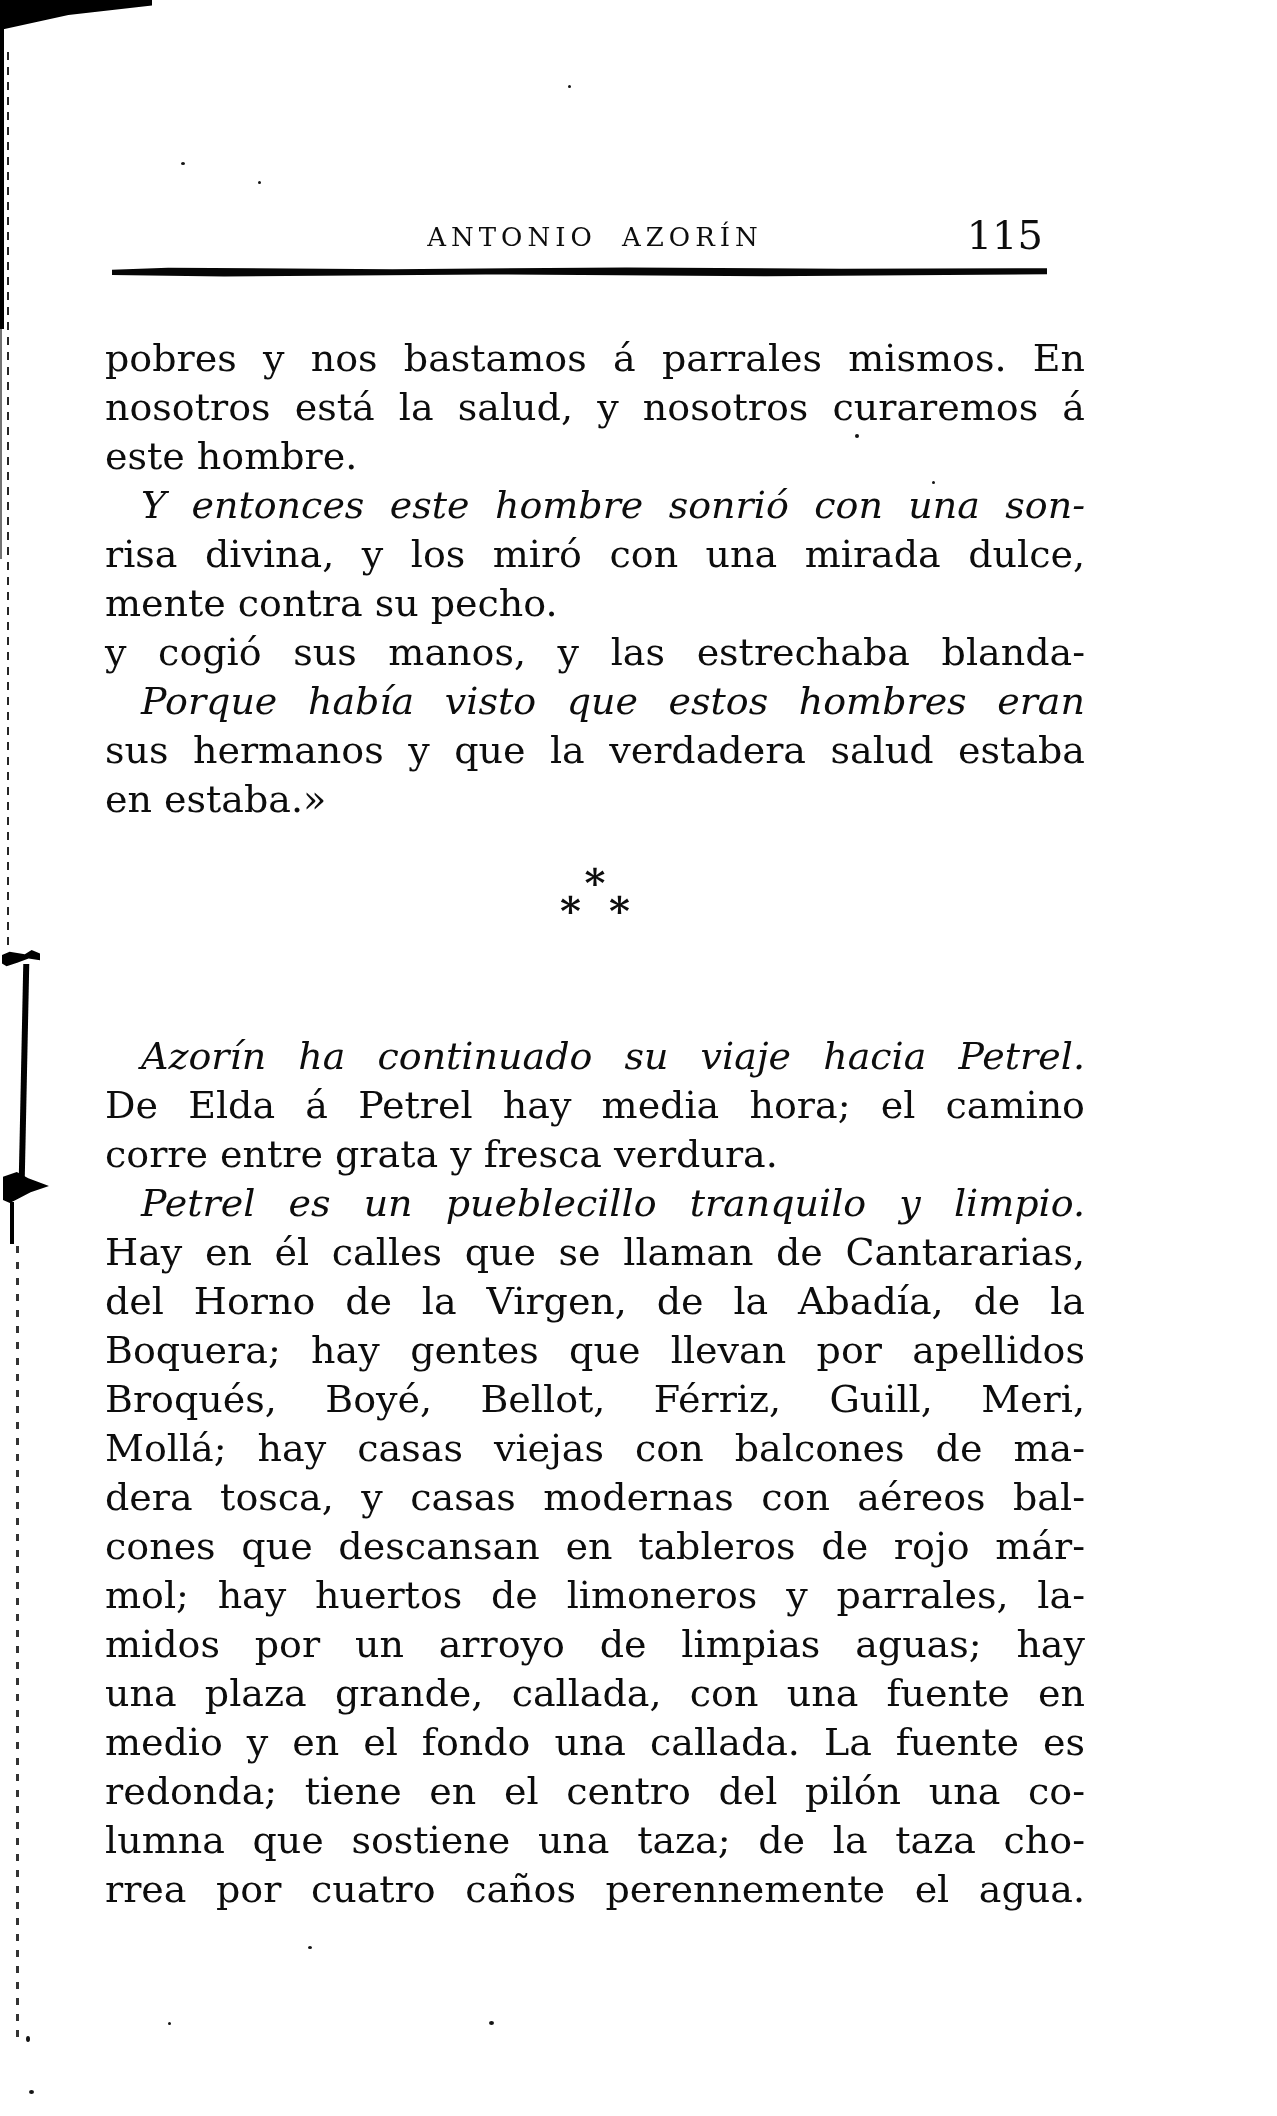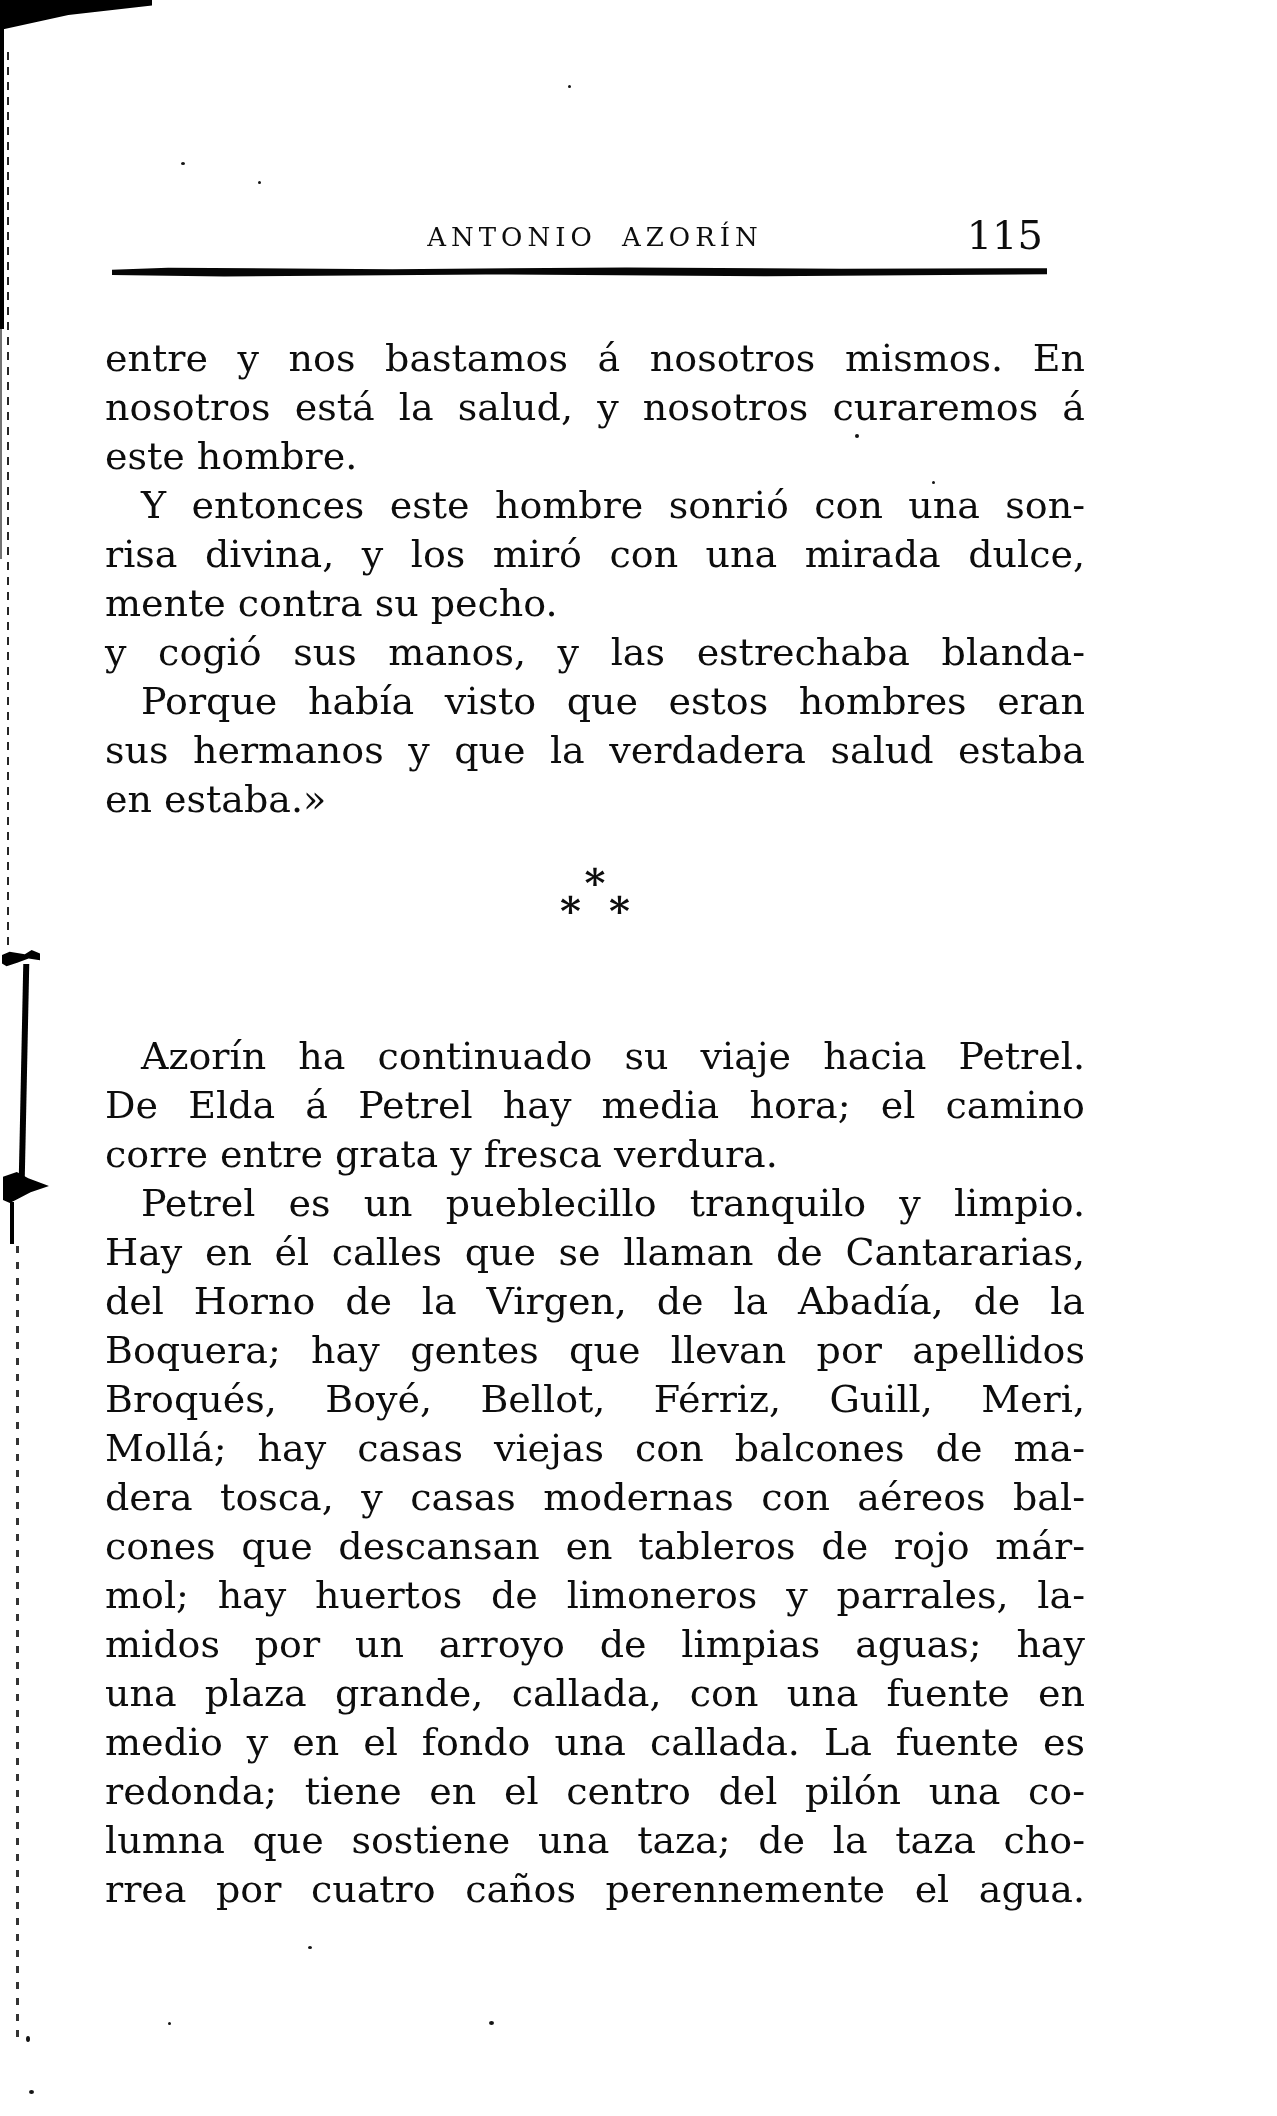--- a/index.html
+++ b/index.html
@@ -21,21 +21,21 @@
     position:absolute;left:112px;top:267px;width:935px;height:10px;background:#060606;
     clip-path:polygon(0 28%,6% 8%,30% 22%,55% 4%,78% 18%,100% 12%,100% 72%,70% 92%,40% 74%,12% 94%,0 80%);
   }
 
   
   .text-column{
     position:absolute;left:105px;top:334px;width:980px;
     font-size:38px;line-height:49px;
   }
   .line{height:49px;text-align:justify;text-align-last:justify;}
-  .line.indent{text-indent:36px;}
+  .line.indent{text-indent:36px;font-style:italic;}
   .line.para-end{text-align:center;text-align-last:left;}
 
   .asterisk-separator{
     height:208px;box-sizing:border-box;padding-top:46px;
     text-align:center;font-weight:bold;
   }
   .sep-row1{font-size:40px;line-height:26px;height:28px;}
   .sep-row2{font-size:40px;line-height:26px;height:28px;word-spacing:14px;}
 
   
@@ -83,21 +83,21 @@
   <div class="speck" style="left:29px;top:2090px;width:5px;height:4px;"></div>
 
   <div class="header">
     <div class="running-title">ANTONIO AZORÍN</div>
     <div class="page-number">115</div>
   </div>
   <div class="header-rule"></div>
 
   <div class="text-column">
       <div>
-        <div class="line">entre y nos bastamos á nosotros mismos. En</div>
+        <div class="line">pobres y nos bastamos á parrales mismos. En</div>
         <div class="line">nosotros está la salud, y nosotros curaremos á</div>
         <div class="line para-end">este hombre.</div>
       </div>
       <div>
         <div class="line indent">Y entonces este hombre sonrió con una son-</div>
         <div class="line">risa divina, y los miró con una mirada dulce,</div>
         <div class="line para-end">mente contra su pecho.</div>
         <div class="line">y cogió sus manos, y las estrechaba blanda-</div>
       </div>
       <div>

